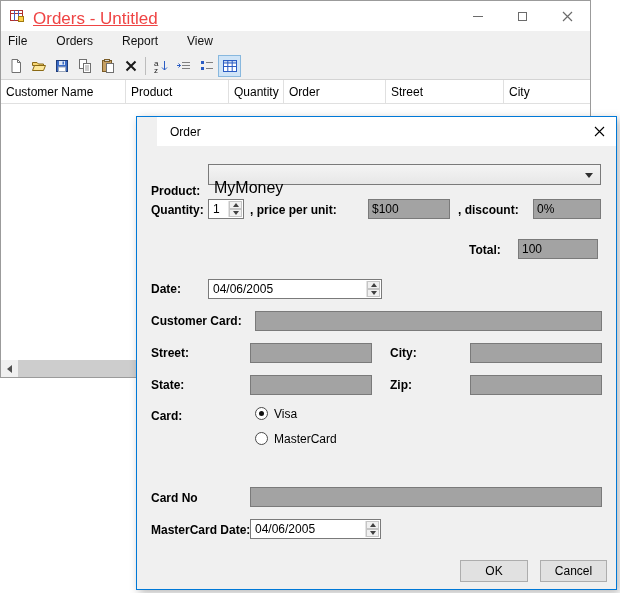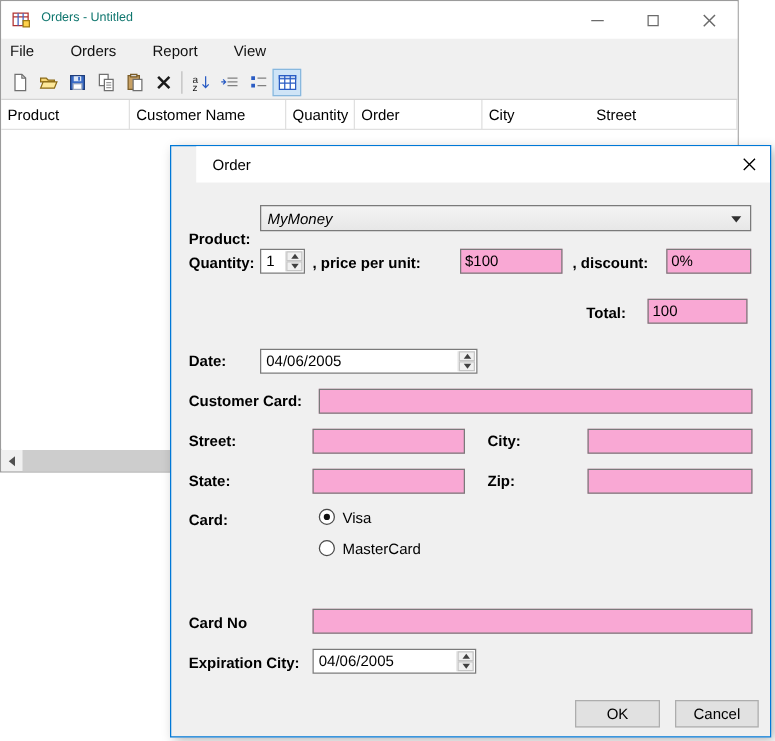--- a/index.html
+++ b/index.html
@@ -3,21 +3,21 @@
 <meta charset="utf-8">
 <style>
   * { margin:0; padding:0; box-sizing:border-box; }
   html,body { width:620px; height:593px; background:#ffffff; font-family:"Liberation Sans",sans-serif; overflow:hidden; }
   #screen { position:relative; width:620px; height:593px; background:#fff; }
 
   
   .main-window { position:absolute; left:0; top:0; width:591px; height:378px; background:#fff; border:1px solid #9b9b9b; }
   .titlebar { position:absolute; left:0; top:0; right:0; height:30px; background:#fff; }
   .app-icon { position:absolute; left:8px; top:7px; width:16px; height:16px; }
-  .title { position:absolute; left:32px; top:8px; font-size:10px; color:#0f766e; white-space:nowrap; }
+  .title { position:absolute; left:32px; top:8px; font-size:17px; color:#ef4444; white-space:nowrap;text-decoration:underline; }
   .win-controls { position:absolute; right:0; top:0; height:30px; display:flex; }
   .win-btn { width:45px; height:30px; display:flex; align-items:center; justify-content:center; }
   .glyph-min { width:10px; height:1px; background:#6b6b6b; display:block; }
   .glyph-max { width:9px; height:9px; border:1px solid #6b6b6b; display:block; }
 
   .menubar { position:absolute; left:0; top:30px; right:0; height:21px; background:#f0f0f0; display:flex; align-items:center;gap:15px; }
   .menu-item { padding:0 7px; font-size:12px; color:#111; line-height:21px; }
 
   .toolbar { position:absolute; left:0; top:51px; right:0; height:28px; background:#f0f0f0; border-bottom:1px solid #d4d4d4; display:flex; align-items:center; padding-left:3px; }
   .tool-btn { width:23px; height:22px; display:flex; align-items:center; justify-content:center; border:1px solid transparent; }
@@ -37,24 +37,24 @@
   .sb-thumb { position:absolute; left:17px; top:0; width:118px; height:17px; background:#cdcdcd; }
 
   
   .dialog { position:absolute; left:136px; top:116px; width:481px; height:474px; background:#f0f0f0; border:1px solid #0078d7; box-shadow:3px 3px 9px rgba(0,0,0,.28); z-index:10; }
   .dlg-titlebar { position:absolute; left:0; top:0; right:0; height:29px; background:#fff;margin-left:20px; }
   .dlg-title { position:absolute; left:13px; top:8px; font-size:12px; color:#000; }
   .dlg-close { position:absolute; right:0; top:0; width:34px; height:29px; display:flex; align-items:center; justify-content:center; }
   .dlg-body { position:absolute; left:0; top:29px; right:0; bottom:0; }
 
   .lbl { position:absolute; font-size:12px; font-weight:bold; color:#000; white-space:nowrap; line-height:14px; }
-  .tb { position:absolute; height:20px; border:1px solid #7a7a7a; background:#f9a8d4; font:12px "Liberation Sans",sans-serif; color:#000; padding:0 3px; outline:none; }
+  .tb { position:absolute; height:20px; border:1px solid #7a7a7a; background:#a3a3a3; font:12px "Liberation Sans",sans-serif; color:#000; padding:0 3px; outline:none; }
 
   .combo { position:absolute; border:1px solid #7a7a7a; background:linear-gradient(#f4f4f4,#e7e7e7); }
-  .combo-text { position:absolute; left:5px; top:3px; font-size:12px; color:#000;font-style:italic; }
+  .combo-text { position:absolute; left:5px; top:14px; font-size:16px; color:#000; }
   .combo-arrow { position:absolute; right:7px; top:8px; width:0;height:0; border-left:4px solid transparent; border-right:4px solid transparent; border-top:5px solid #303030; }
 
   .spinner { position:absolute; background:#fff; border:1px solid #7a7a7a; }
   .spin-text { position:absolute; left:4px; top:2px; font-size:12px; color:#000; white-space:nowrap; }
   .spin-btns { position:absolute; right:1px; top:1px; bottom:1px; width:14px; border-left:1px solid #e3e3e3; }
   .spin-up, .spin-down { position:absolute; left:0; right:0; height:50%; background:#f0f0f0; border:1px solid #c5c5c5; display:flex; align-items:center; justify-content:center; }
   .spin-up { top:0; } .spin-down { bottom:0; }
   .tri-up   { width:0;height:0;border-left:3px solid transparent;border-right:3px solid transparent;border-bottom:4px solid #404040; }
   .tri-down { width:0;height:0;border-left:3px solid transparent;border-right:3px solid transparent;border-top:4px solid #404040; }
 
@@ -176,26 +176,26 @@
           <rect x="1.5" y="2.5" width="13" height="11" fill="#fff" stroke="#2a5cc4"></rect>
           <rect x="1.5" y="2.5" width="13" height="2.5" fill="#c9d9f2" stroke="#2a5cc4"></rect>
           <line x1="5.8" y1="2.5" x2="5.8" y2="13.5" stroke="#2a5cc4"></line>
           <line x1="10.2" y1="2.5" x2="10.2" y2="13.5" stroke="#2a5cc4"></line>
           <line x1="1.5" y1="8.5" x2="14.5" y2="8.5" stroke="#2a5cc4"></line>
         </svg>
       </div>
     </div>
 
     <div class="header-row">
+      <div class="col" style="width:125px">Customer Name</div>
       <div class="col" style="width:103px">Product</div>
-      <div class="col" style="width:125px">Customer Name</div>
       <div class="col" style="width:55px">Quantity</div>
       <div class="col" style="width:102px">Order</div>
+      <div class="col" style="width:118px">Street</div>
       <div class="col" style="flex:1;border-right:none">City</div>
-      <div class="col" style="width:118px">Street</div>
     </div>
 
     <div class="list-area"></div>
 
     <div class="hscrollbar">
       <div class="sb-btn left">
           <span class="tri-left"></span>
         </div>
       <div class="sb-thumb"></div>
       <div class="sb-btn right">
@@ -274,21 +274,21 @@
         <span class="radio-label">Visa</span>
       </div>
       <div class="radio-row" style="left:118px;top:285px">
         <span class="radio-dot"></span>
         <span class="radio-label">MasterCard</span>
       </div>
 
       <span class="lbl" style="left:14px;top:345px">Card No</span>
       <input class="tb" style="left: 113px; top: 341px; width: 352px;" value="">
 
-      <span class="lbl" style="left:14px;top:377px">Expiration City:</span>
+      <span class="lbl" style="left:14px;top:377px">MasterCard Date:</span>
       <div class="spinner" style="left:113px;top:373px;width:131px;height:20px">
         <span class="spin-text">04/06/2005</span>
         <div class="spin-btns">
           <div class="spin-up">
               <span class="tri-up"></span>
             </div>
           <div class="spin-down">
               <span class="tri-down"></span>
             </div>
         </div>

